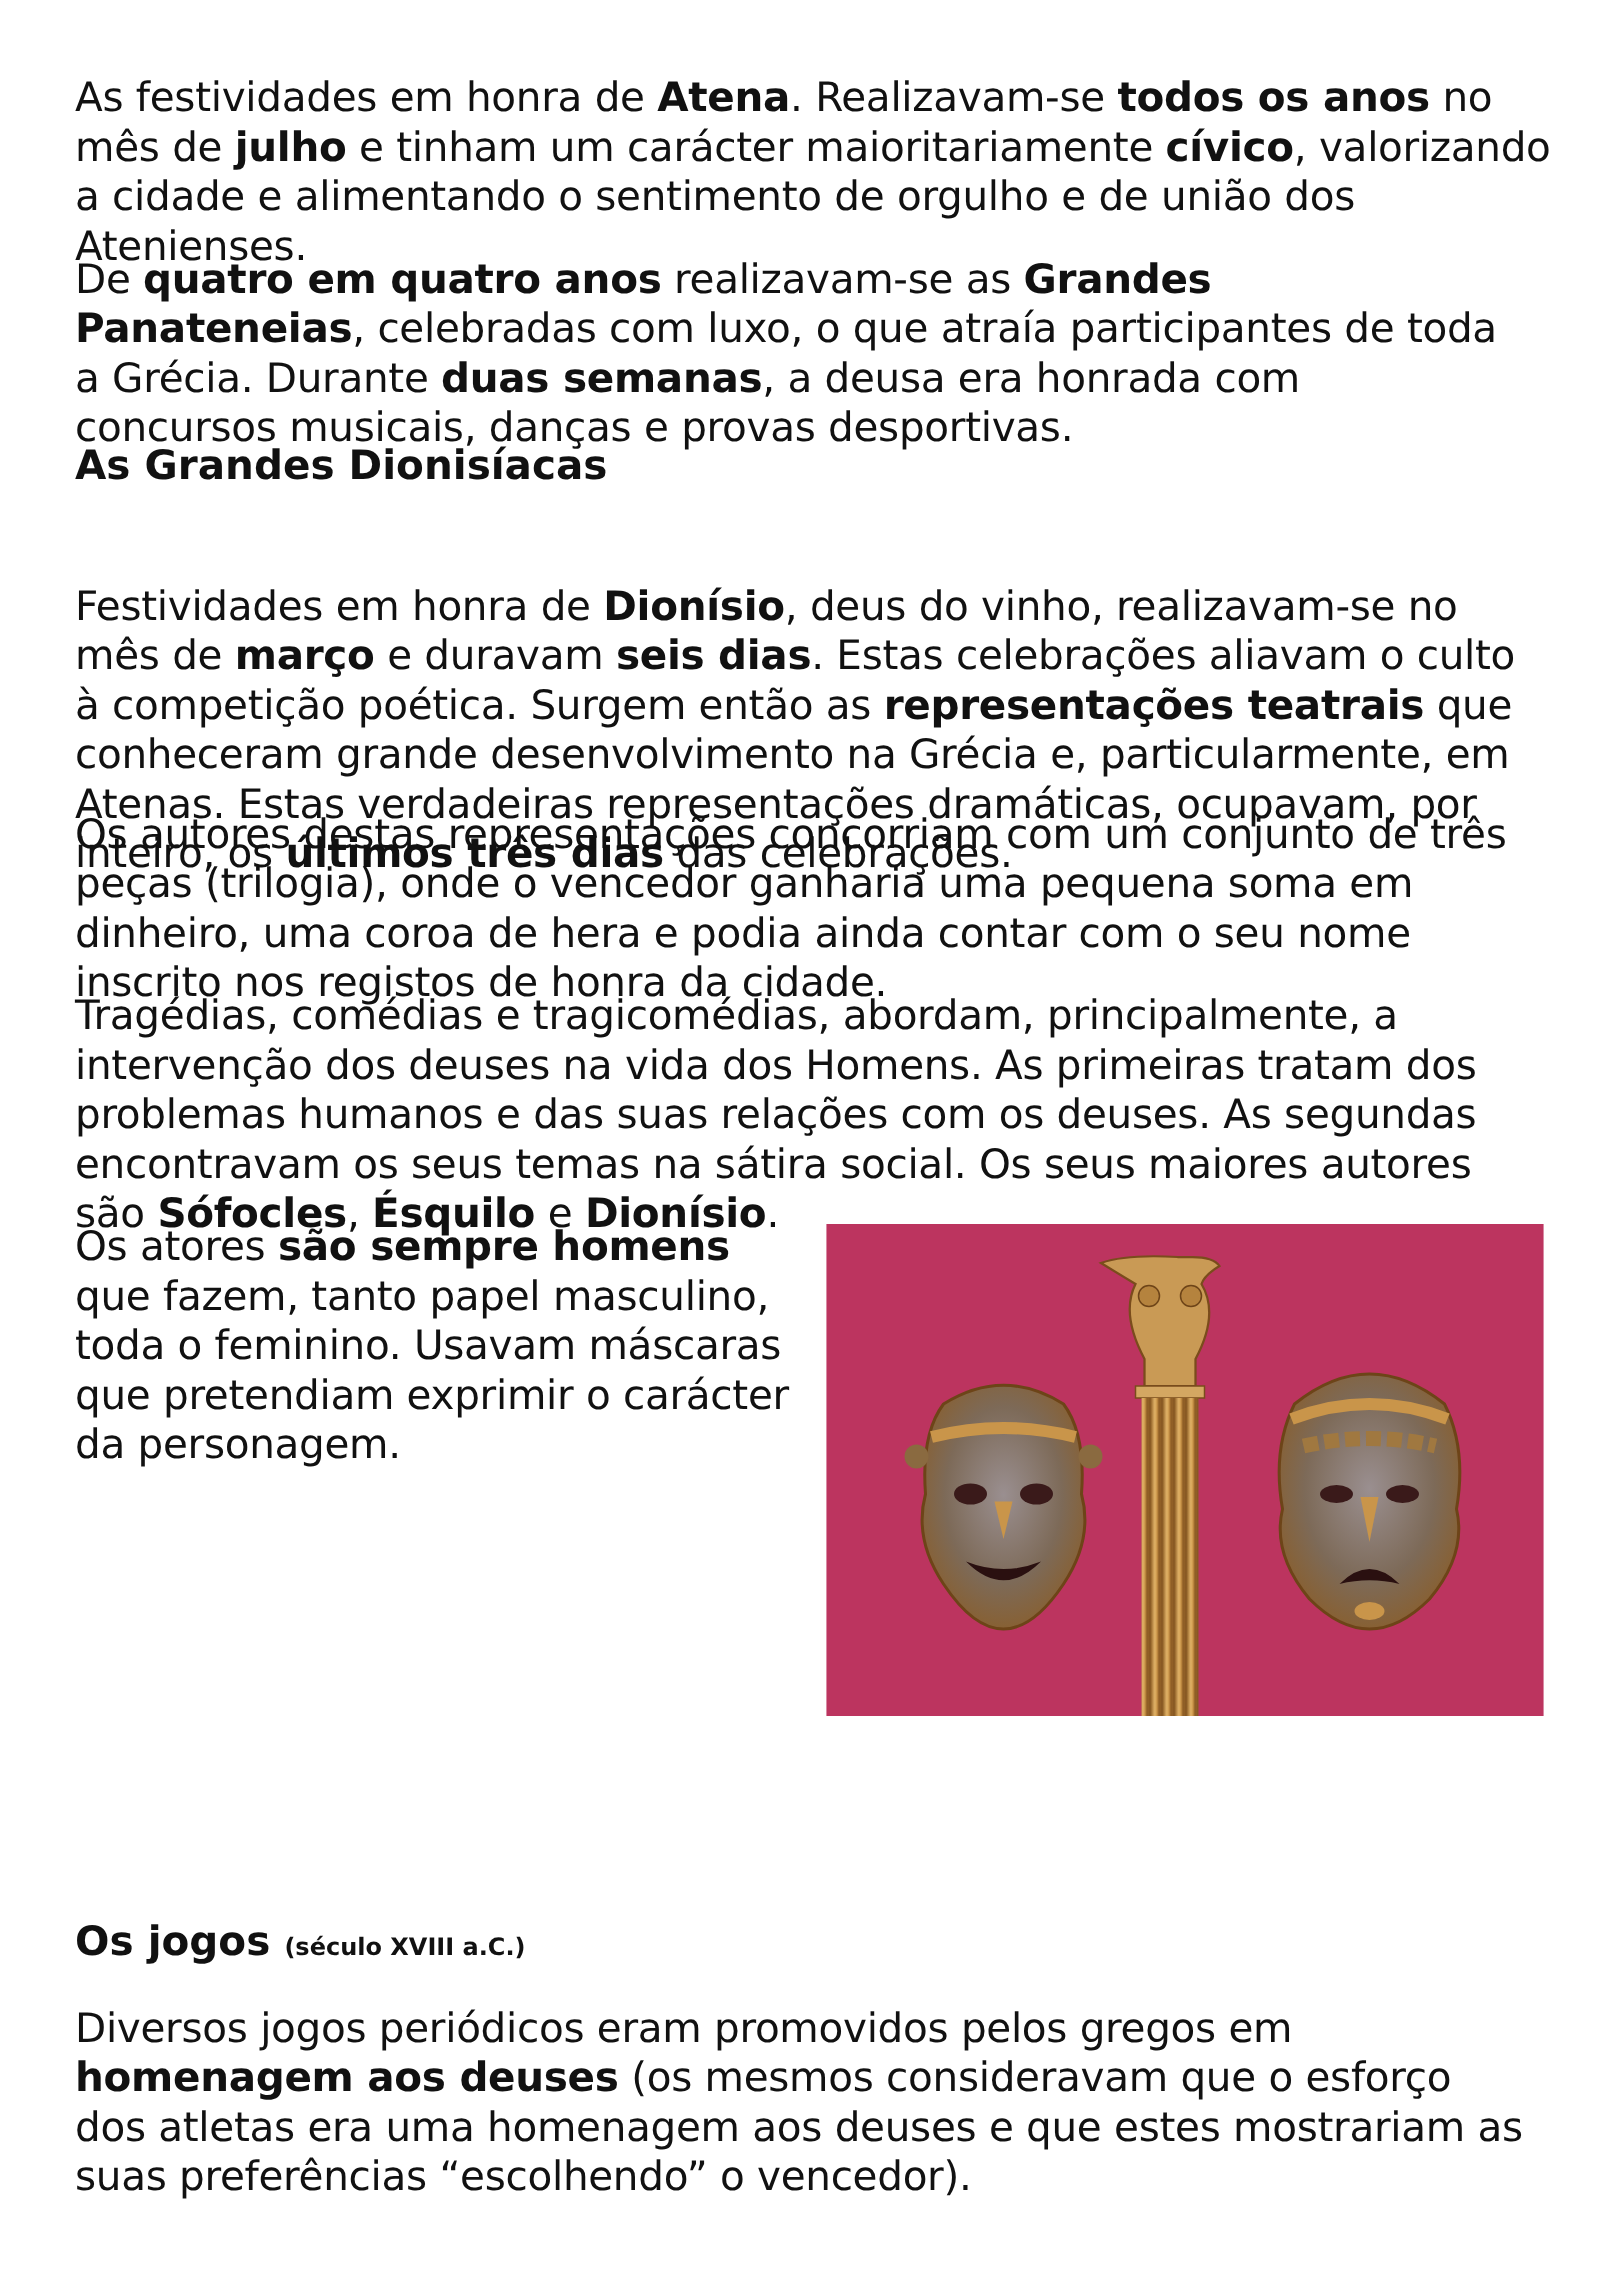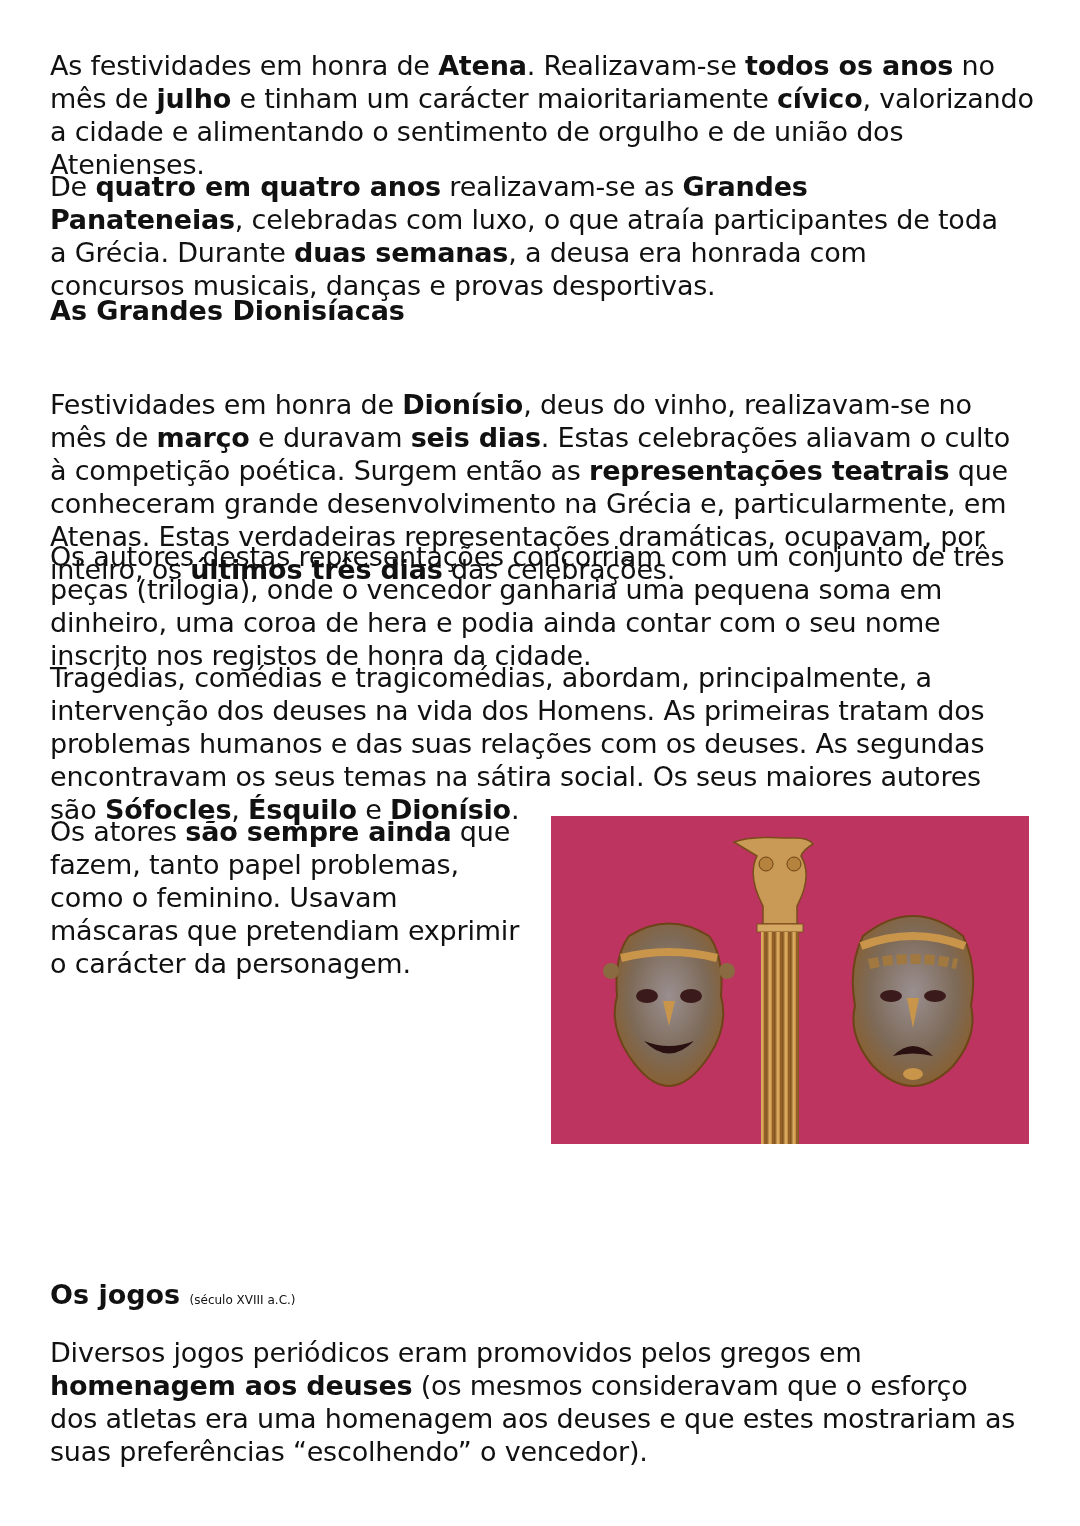--- a/index.html
+++ b/index.html
@@ -16,21 +16,21 @@
     line-height: 33px;
     letter-spacing: -0.2px;
     position: absolute;
     left: 0;
   }
   b { font-weight: bold; }
   h2.h {
     position: absolute; left: 0;
     font-size: 27px; font-weight: bold; line-height: 36px;
   }
-  h2.h .sub { font-size: 12px; font-weight: normal; }
+  h2.h .sub { font-size: 16px; font-weight: bold; }
   .figure {
     position: absolute;
     left: 551px; top: 816px;
     width: 478px; height: 328px;
     background: #bc345f;
     overflow: hidden;
   }
 </style>
 </head>
 <body>
@@ -51,21 +51,21 @@
     <span>Festividades em honra de </span><b>Dionísio</b><span>, deus do vinho, realizavam-se no mês de </span><b>março</b><span> e duravam </span><b>seis dias</b><span>. Estas celebrações aliavam o culto à competição poética. Surgem então as </span><b>representações teatrais</b><span> que conheceram grande desenvolvimento na Grécia e, particularmente, em Atenas. Estas verdadeiras representações dramáticas, ocupavam, por inteiro, os </span><b>últimos três dias</b><span> das celebrações.</span>
   </p>
 
   <p class="para" style="top:540px; width:975px;">Os autores destas representações concorriam com um conjunto de três peças (trilogia), onde o vencedor ganharia uma pequena soma em dinheiro, uma coroa de hera e podia ainda contar com o seu nome inscrito nos registos de honra da cidade.</p>
 
   <p class="para" style="top:661px; width:975px;">
     <span>Tragédias, comédias e tragicomédias, abordam, principalmente, a intervenção dos deuses na vida dos Homens. As primeiras tratam dos problemas humanos e das suas relações com os deuses. As segundas encontravam os seus temas na sátira social. Os seus maiores autores são </span><b>Sófocles</b><span>, </span><b>Ésquilo</b><span> e </span><b>Dionísio</b><span>.</span>
   </p>
 
   <p class="para" style="top:815px; width:480px;">
-    <span>Os atores </span><b>são sempre ainda</b><span> que fazem, tanto papel problemas, como o feminino. Usavam máscaras que pretendiam exprimir o carácter da personagem.</span>
+    <span>Os atores </span><b>são sempre homens</b><span> que fazem, tanto papel masculino, toda o feminino. Usavam máscaras que pretendiam exprimir o carácter da personagem.</span>
   </p>
 
   <h2 class="h" style="top:1277px;">
     <span>Os jogos</span>
     <span class="sub">(século XVIII a.C.)</span>
   </h2>
 
   <p class="para" style="top:1336px; width:970px;">
     <span>Diversos jogos periódicos eram promovidos pelos gregos em </span><b>homenagem aos deuses</b><span> (os mesmos consideravam que o esforço dos atletas era uma homenagem aos deuses e que estes mostrariam as suas preferências “escolhendo” o vencedor).</span>
   </p>

